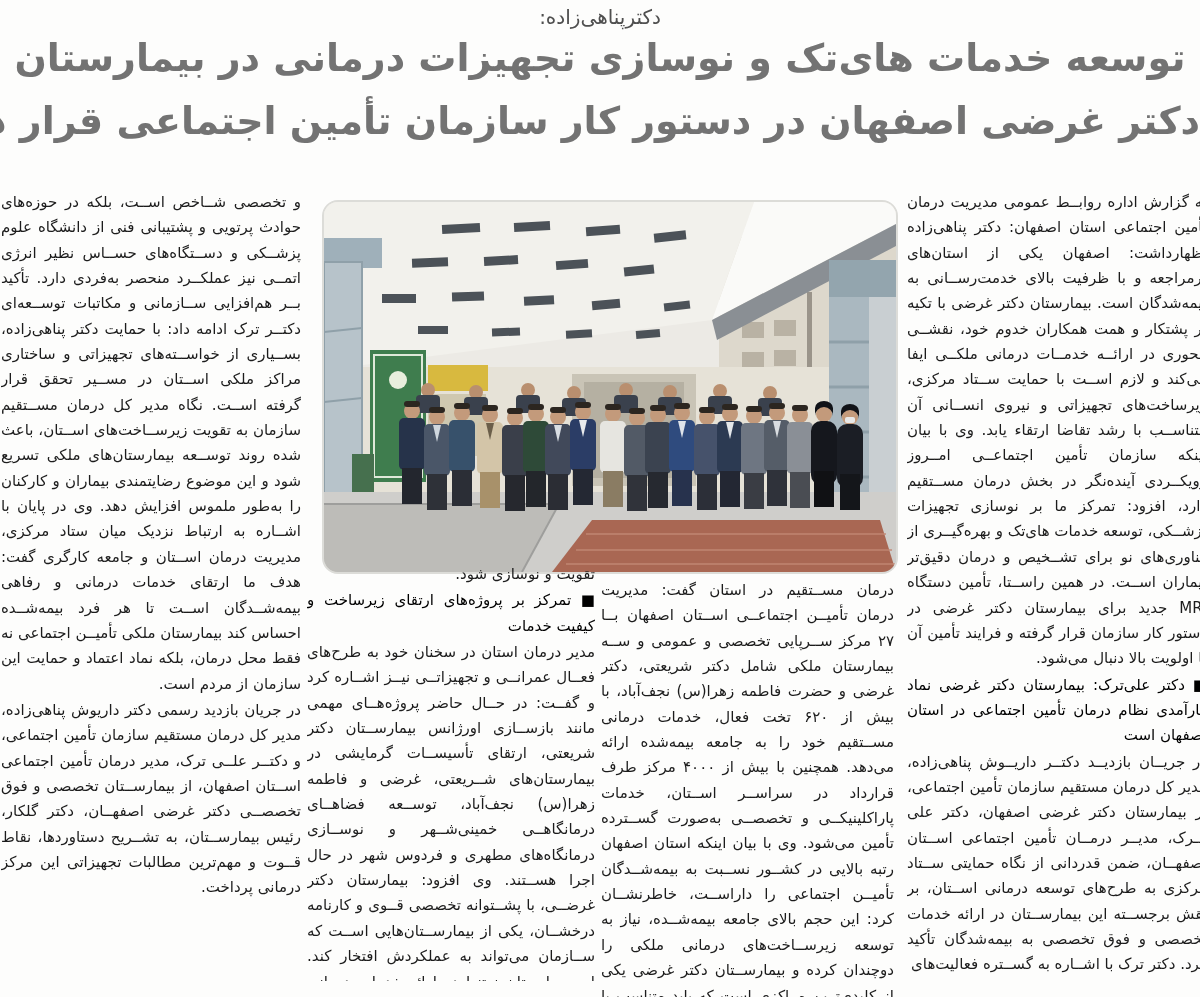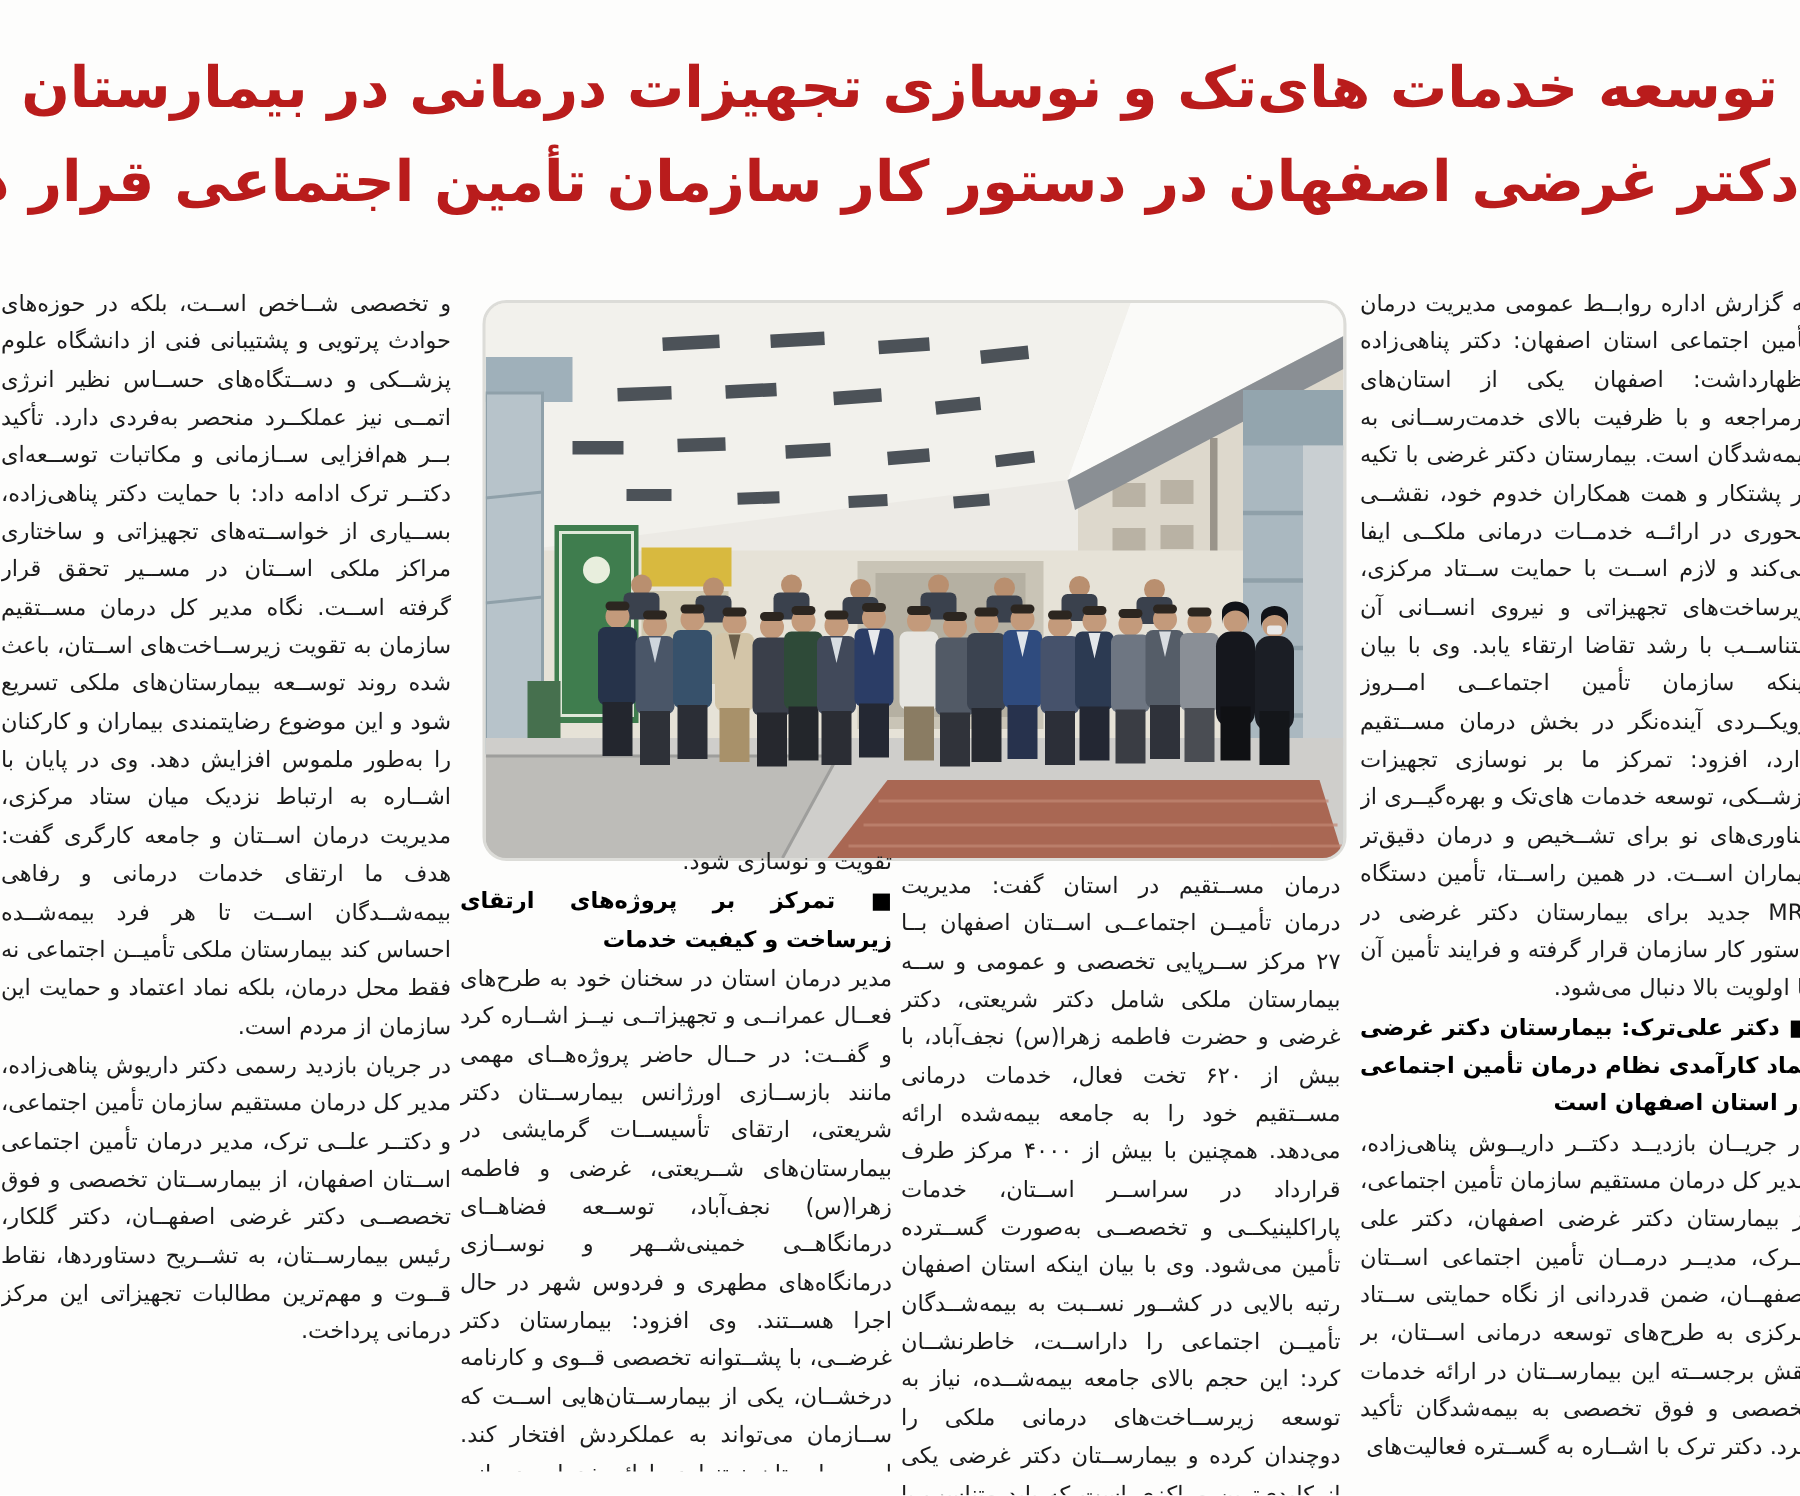--- a/index.html
+++ b/index.html
@@ -3,43 +3,44 @@
 <meta charset="utf-8">
 <style>
   html,body{margin:0;padding:0;background:#ffffff;}
   body{width:1200px;height:997px;font-family:"DejaVu Sans",sans-serif;}
   #page{position:relative;width:1200px;height:997px;overflow:hidden;background:#fdfdfc;direction:rtl;}
 
   .kicker{position:absolute;top:5px;left:0;right:0;text-align:center;
           font-size:20px;color:#4f4f4f;}
 
   .hl{position:absolute;left:0;right:0;text-align:center;font-weight:bold;
-      color:#b91c1c;font-size:38px;white-space:nowrap;letter-spacing:-0.5px;}
+      color:#737373;font-size:38px;white-space:nowrap;letter-spacing:-0.5px;}
   .hl1{top:36px;}
   .hl2{top:99px;}
 
   .photo-frame{position:absolute;left:322px;top:200px;width:572px;height:370px;
                border:2px solid #dcdcd8;border-radius:16px;overflow:hidden;
                background:#eceae5;}
   .photo-frame svg{display:block;width:100%;height:100%;}
 
   .col{position:absolute;font-size:15px;line-height:25.35px;color:#1c1c1c;
        text-align:justify;overflow:hidden;}
   .col p{margin:0 0 1px 0;}
-  .sub{font-weight:bold;color:#000;}
+  .sub{font-weight:normal;color:#000;}
   #col1{left:907px;top:190px;width:300px;height:800px;}   
   #col2{left:601px;top:578px;width:293px;height:419px;}
   #col3{left:307px;top:562px;width:288px;height:419px;}
   #col4{left:1px;top:190px;width:300px;height:807px;}
 </style>
 </head>
 <body>
 
 <div id="page">
 
+  <div class="kicker">دکترپناهی‌زاده:</div>
   <div class="hl hl1">توسعه خدمات های‌تک و نوسازی تجهیزات درمانی در بیمارستان</div>
   <div class="hl hl2">دکتر غرضی اصفهان در دستور کار سازمان تأمین اجتماعی قرار دارد</div>
 
   <div class="photo-frame">
     <svg viewBox="0 0 572 370" preserveAspectRatio="none">
 
       <rect x="0" y="0" width="572" height="370" fill="#eceae5"></rect>
       <rect x="395" y="35" width="177" height="260" fill="#ddd8cc"></rect>
       <g fill="#b9b2a4">
         <rect x="418" y="120" width="22" height="16"></rect>

